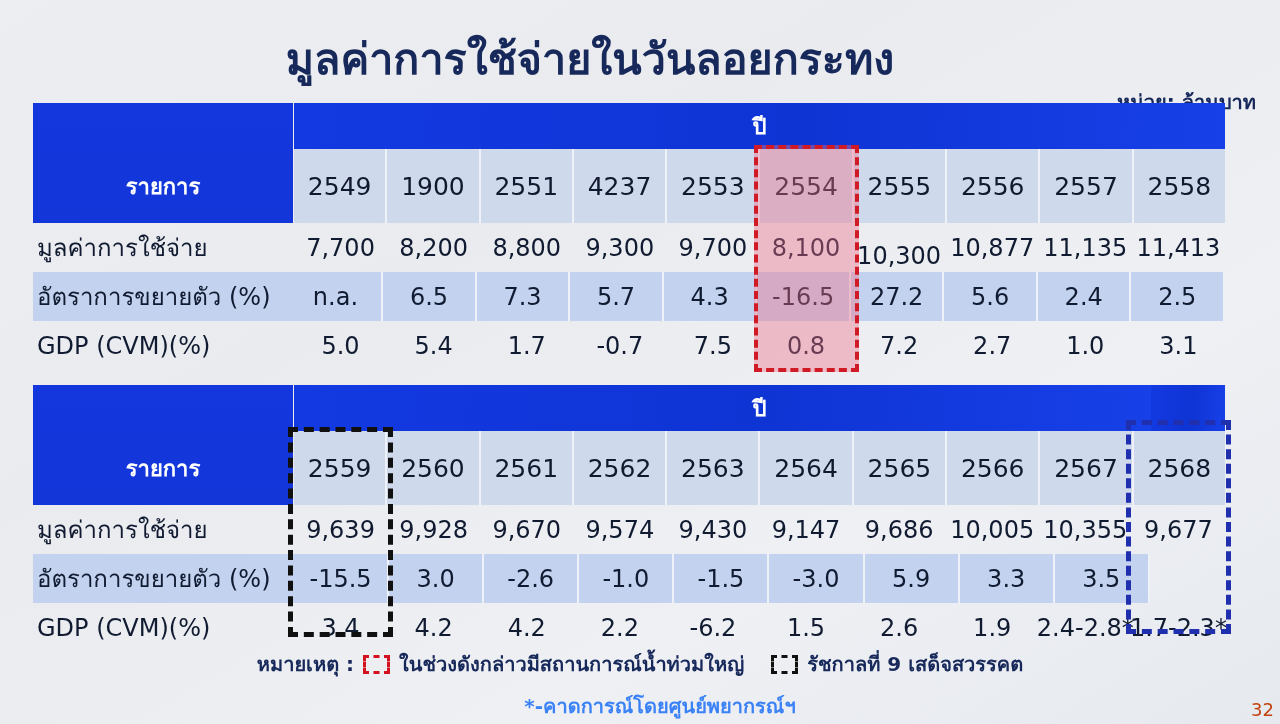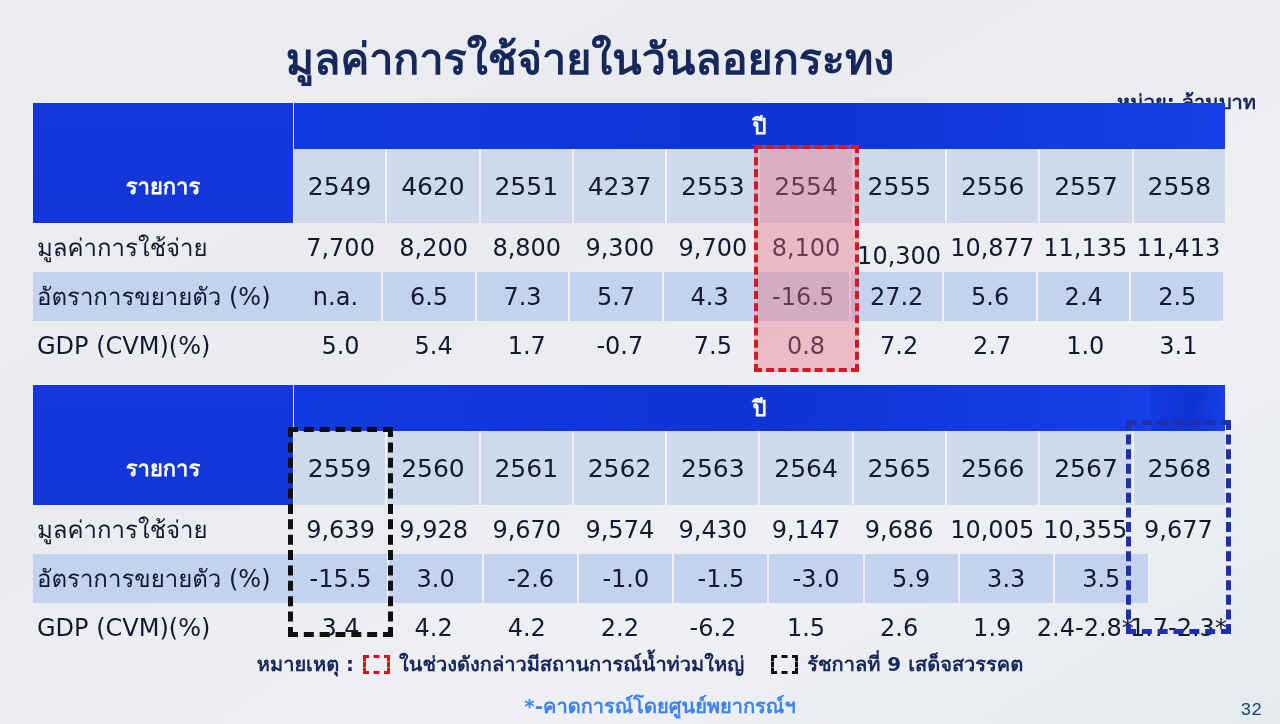--- a/index.html
+++ b/index.html
@@ -90,22 +90,22 @@
     gap:9px;font-size:20px;font-weight:bold;color:#17285a;white-space:nowrap;
   }
   .note-line2{
     margin-top:10px;text-align:center;padding-left:40px;
     font-size:20px;font-weight:bold;color:#3b82f6;
   }
   .chip{display:inline-block;width:27px;height:19px;box-sizing:border-box;}
   .chip-red{border:3px dashed #d4121f;}
   .chip-black{border:3px dashed #111111;}
   .pageno{
-    position:absolute;right:18px;bottom:4px;
-    font-size:18px;color:#0c4a6e;font-family:Liberation Mono, monospace;
+    position:absolute;right:6px;bottom:4px;
+    font-size:18px;color:#c2410c;
   }
 </style>
 </head>
 <body>
 
 <div class="slide">
 
   <div class="title-row">
     <div class="title">มูลค่าการใช้จ่ายในวันลอยกระทง</div>
     <div class="unit">หน่วย: ล้านบาท</div>
@@ -113,21 +113,21 @@
 
   <div class="tbl" id="tableA">
     <div class="hdr-band">
       <div class="hdr-left"></div>
       <div class="hdr-year-band seg-main-a"></div>
       <div class="hdr-year-label">ปี</div>
       <div class="hdr-left-label">รายการ</div>
     </div>
     <div class="yr-row" id="yrA" style="width: 931px;">
         <div class="yr-cell" style="width: 93.1px;">2549</div>
-        <div class="yr-cell" style="width: 93.1px;">4620</div>
+        <div class="yr-cell" style="width: 93.1px;">1900</div>
         <div class="yr-cell" style="width: 93.1px;">2551</div>
         <div class="yr-cell" style="width: 93.1px;">4237</div>
         <div class="yr-cell" style="width: 93.1px;">2553</div>
         <div class="yr-cell" style="width: 93.1px;">2554</div>
         <div class="yr-cell" style="width: 93.1px;">2555</div>
         <div class="yr-cell" style="width: 93.1px;">2556</div>
         <div class="yr-cell" style="width: 93.1px;">2557</div>
         <div class="yr-cell" style="width: 93.1px;">2558</div>
       </div>
     <div class="body-rows" id="bodyA">

